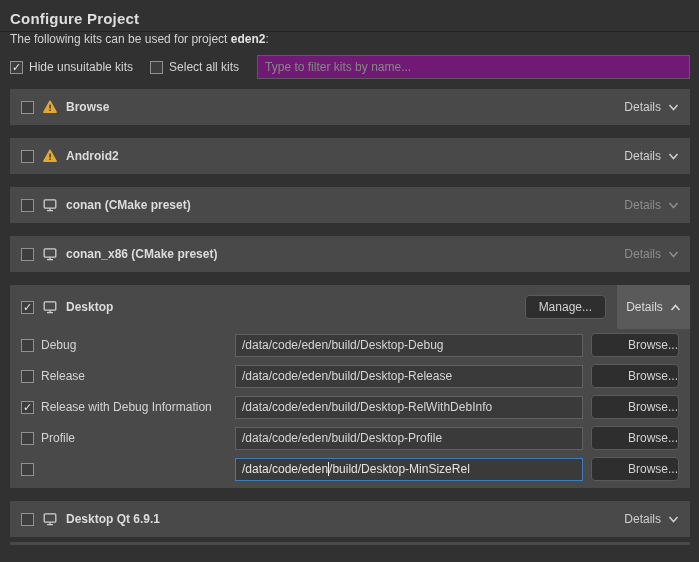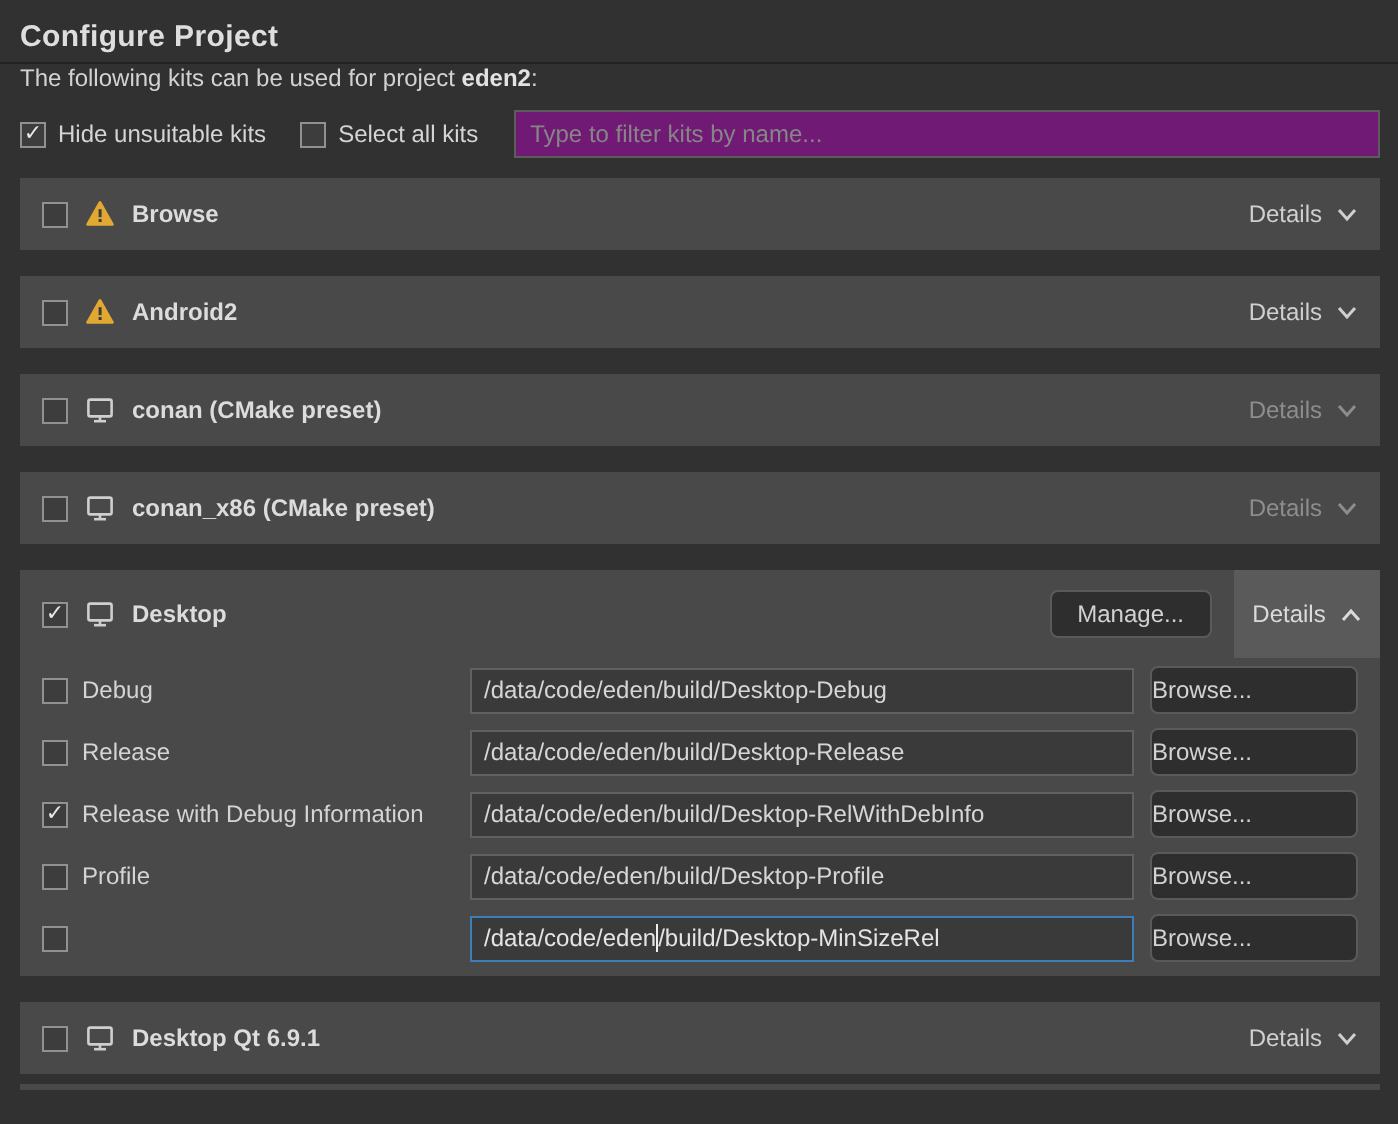--- a/index.html
+++ b/index.html
@@ -82,21 +82,21 @@
     height:24px; margin:0 11px 7px;
   }
   .config-label-wrap { width:206px; display:flex; align-items:center; gap:7px; flex-shrink:0; }
   .path-input {
     flex:1; height:23px; background:#3a3a3a; border:1px solid #616161;
     display:flex; align-items:center; padding:0 6px; color:#d6d6d6;
     white-space:nowrap; overflow:hidden;
   }
   .path-input.focused { border:1px solid #3f7cba; color:#e4e4e4; }
   .caret { display:inline-block; width:1px; height:14px; background:#eeeeee; }
-  .browse-btn { width:104px; flex-shrink:0; padding:3px 0; text-align:left; }
+  .browse-btn { width:88px; flex-shrink:0; padding:3px 0; text-align:right; }
 
   .partial-row { height:3px; background:#494949; margin-top:5px; }
 </style>
 </head>
 <body>
 
 <svg width="0" height="0" style="position:absolute">
   <defs>
     <g id="def-warning">
       <path d="M7 1.2 L13.2 12.2 H0.8 Z" fill="#e2a932" stroke="#e2a932" stroke-width="1.4" stroke-linejoin="round"></path>

